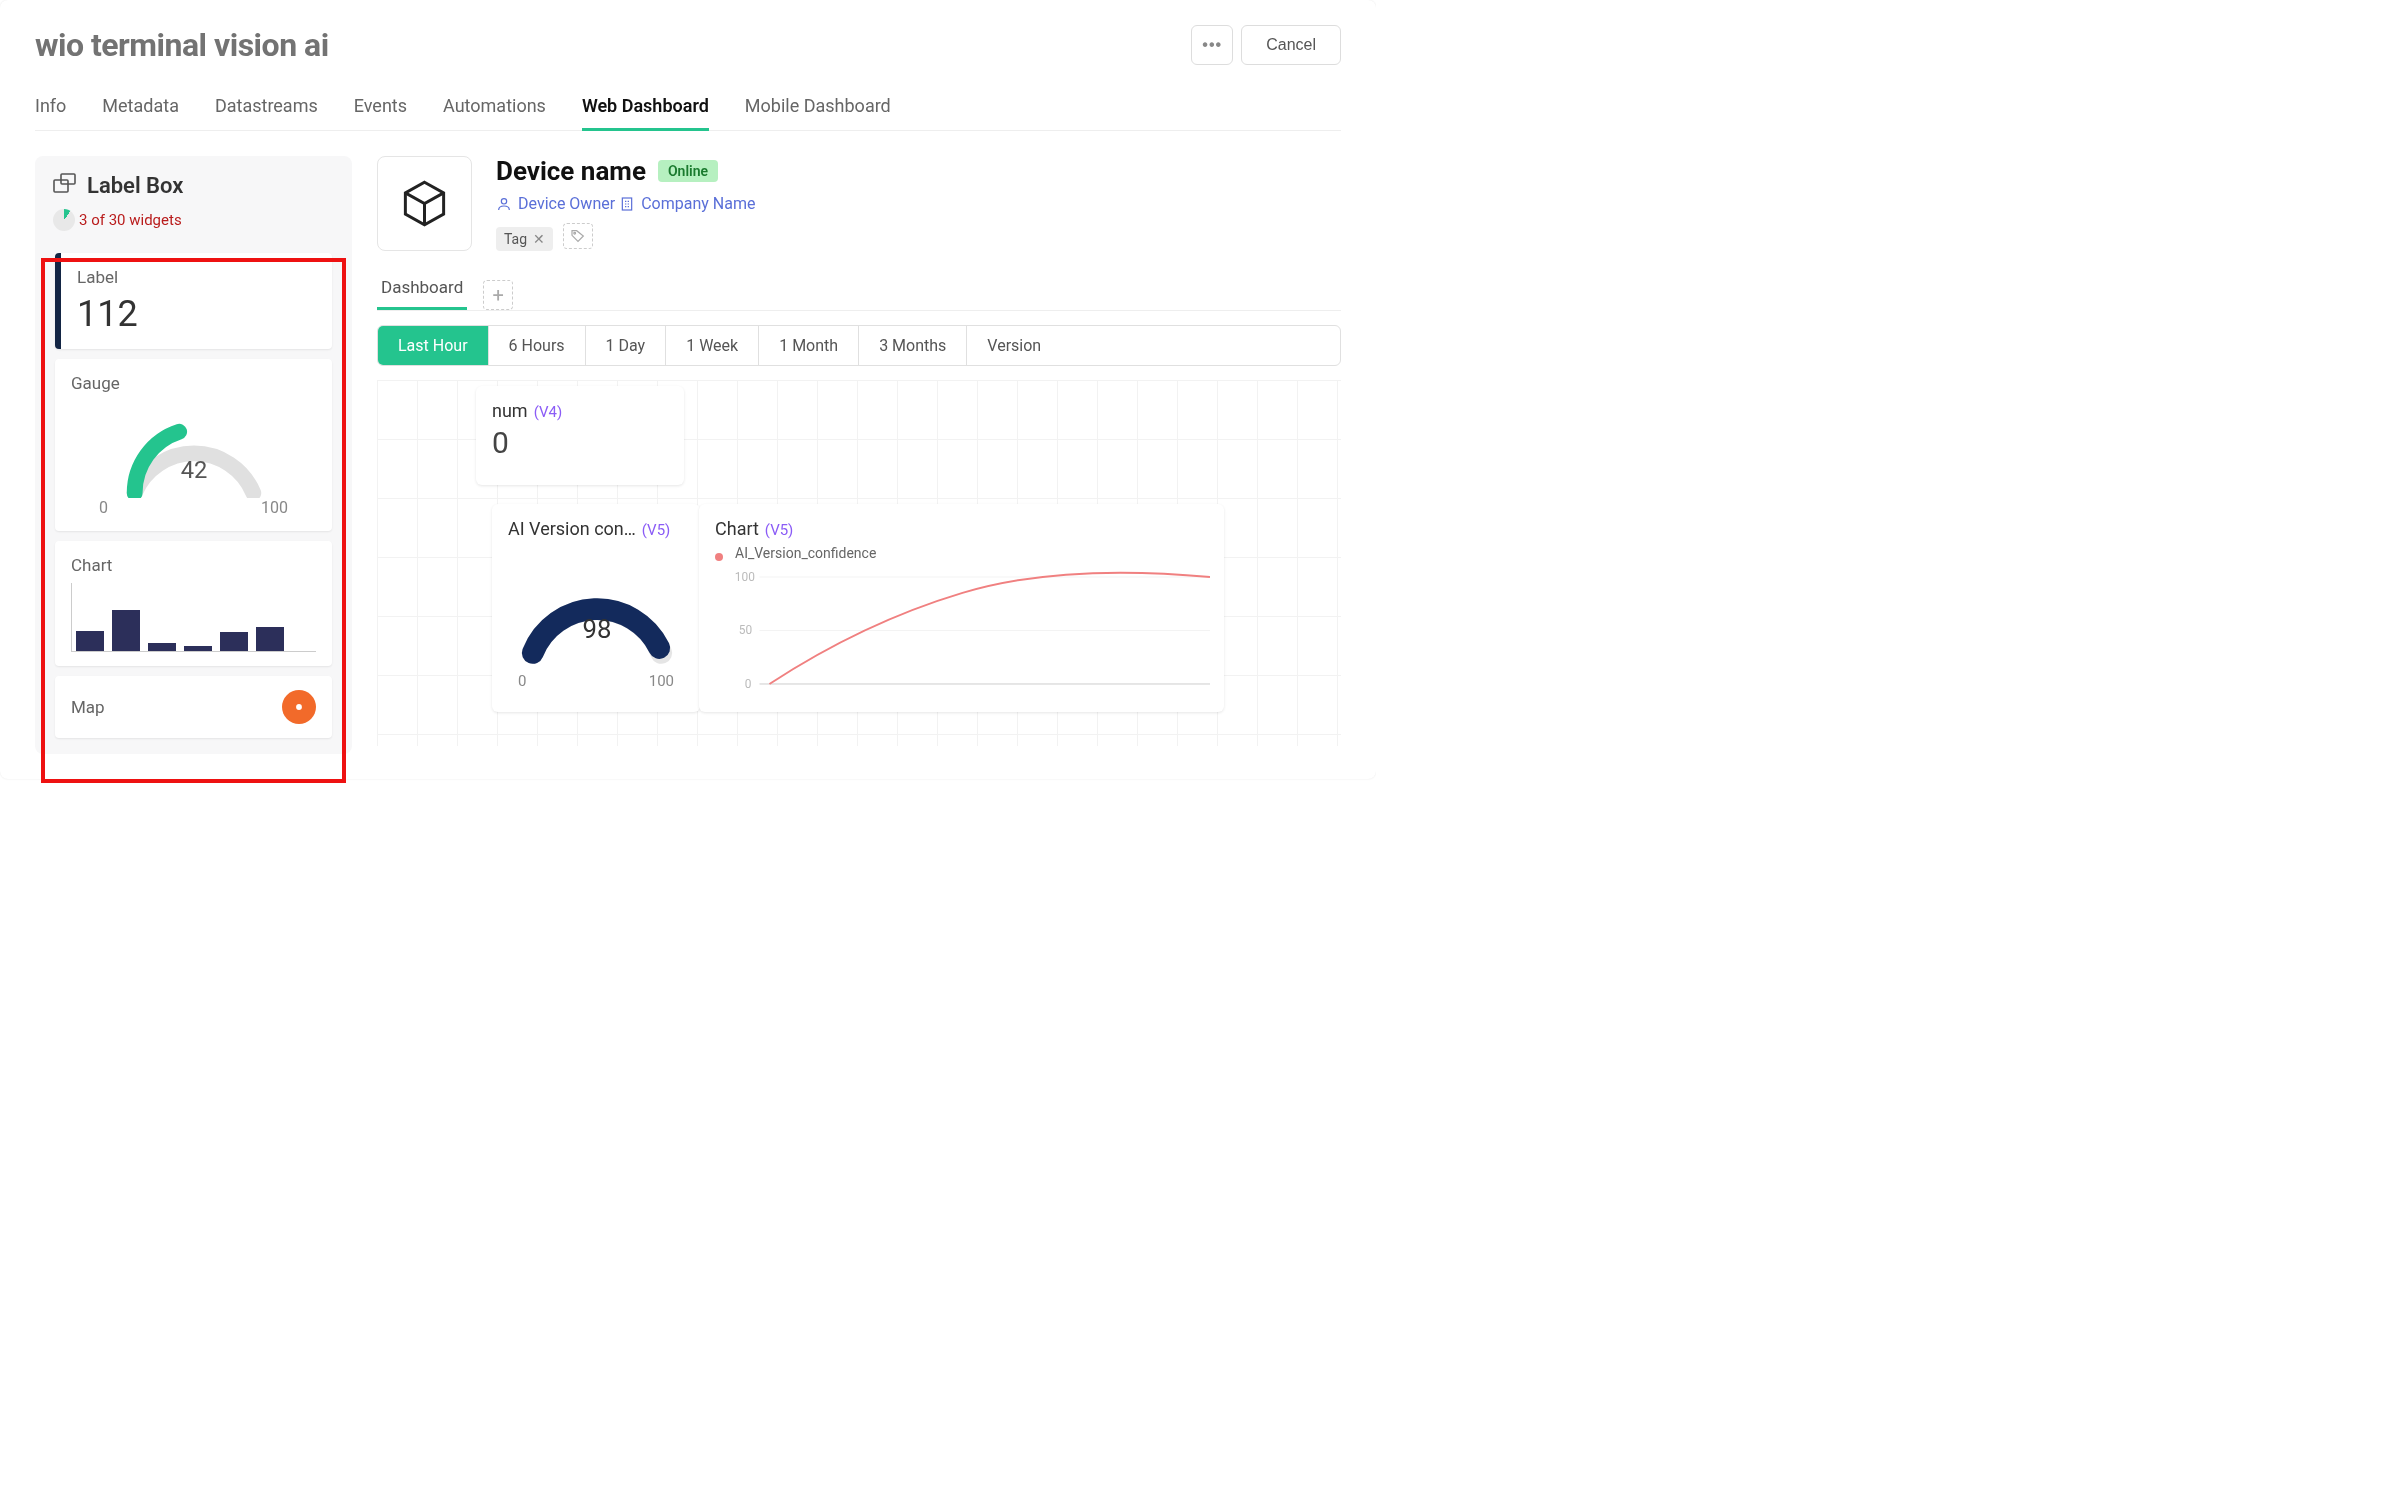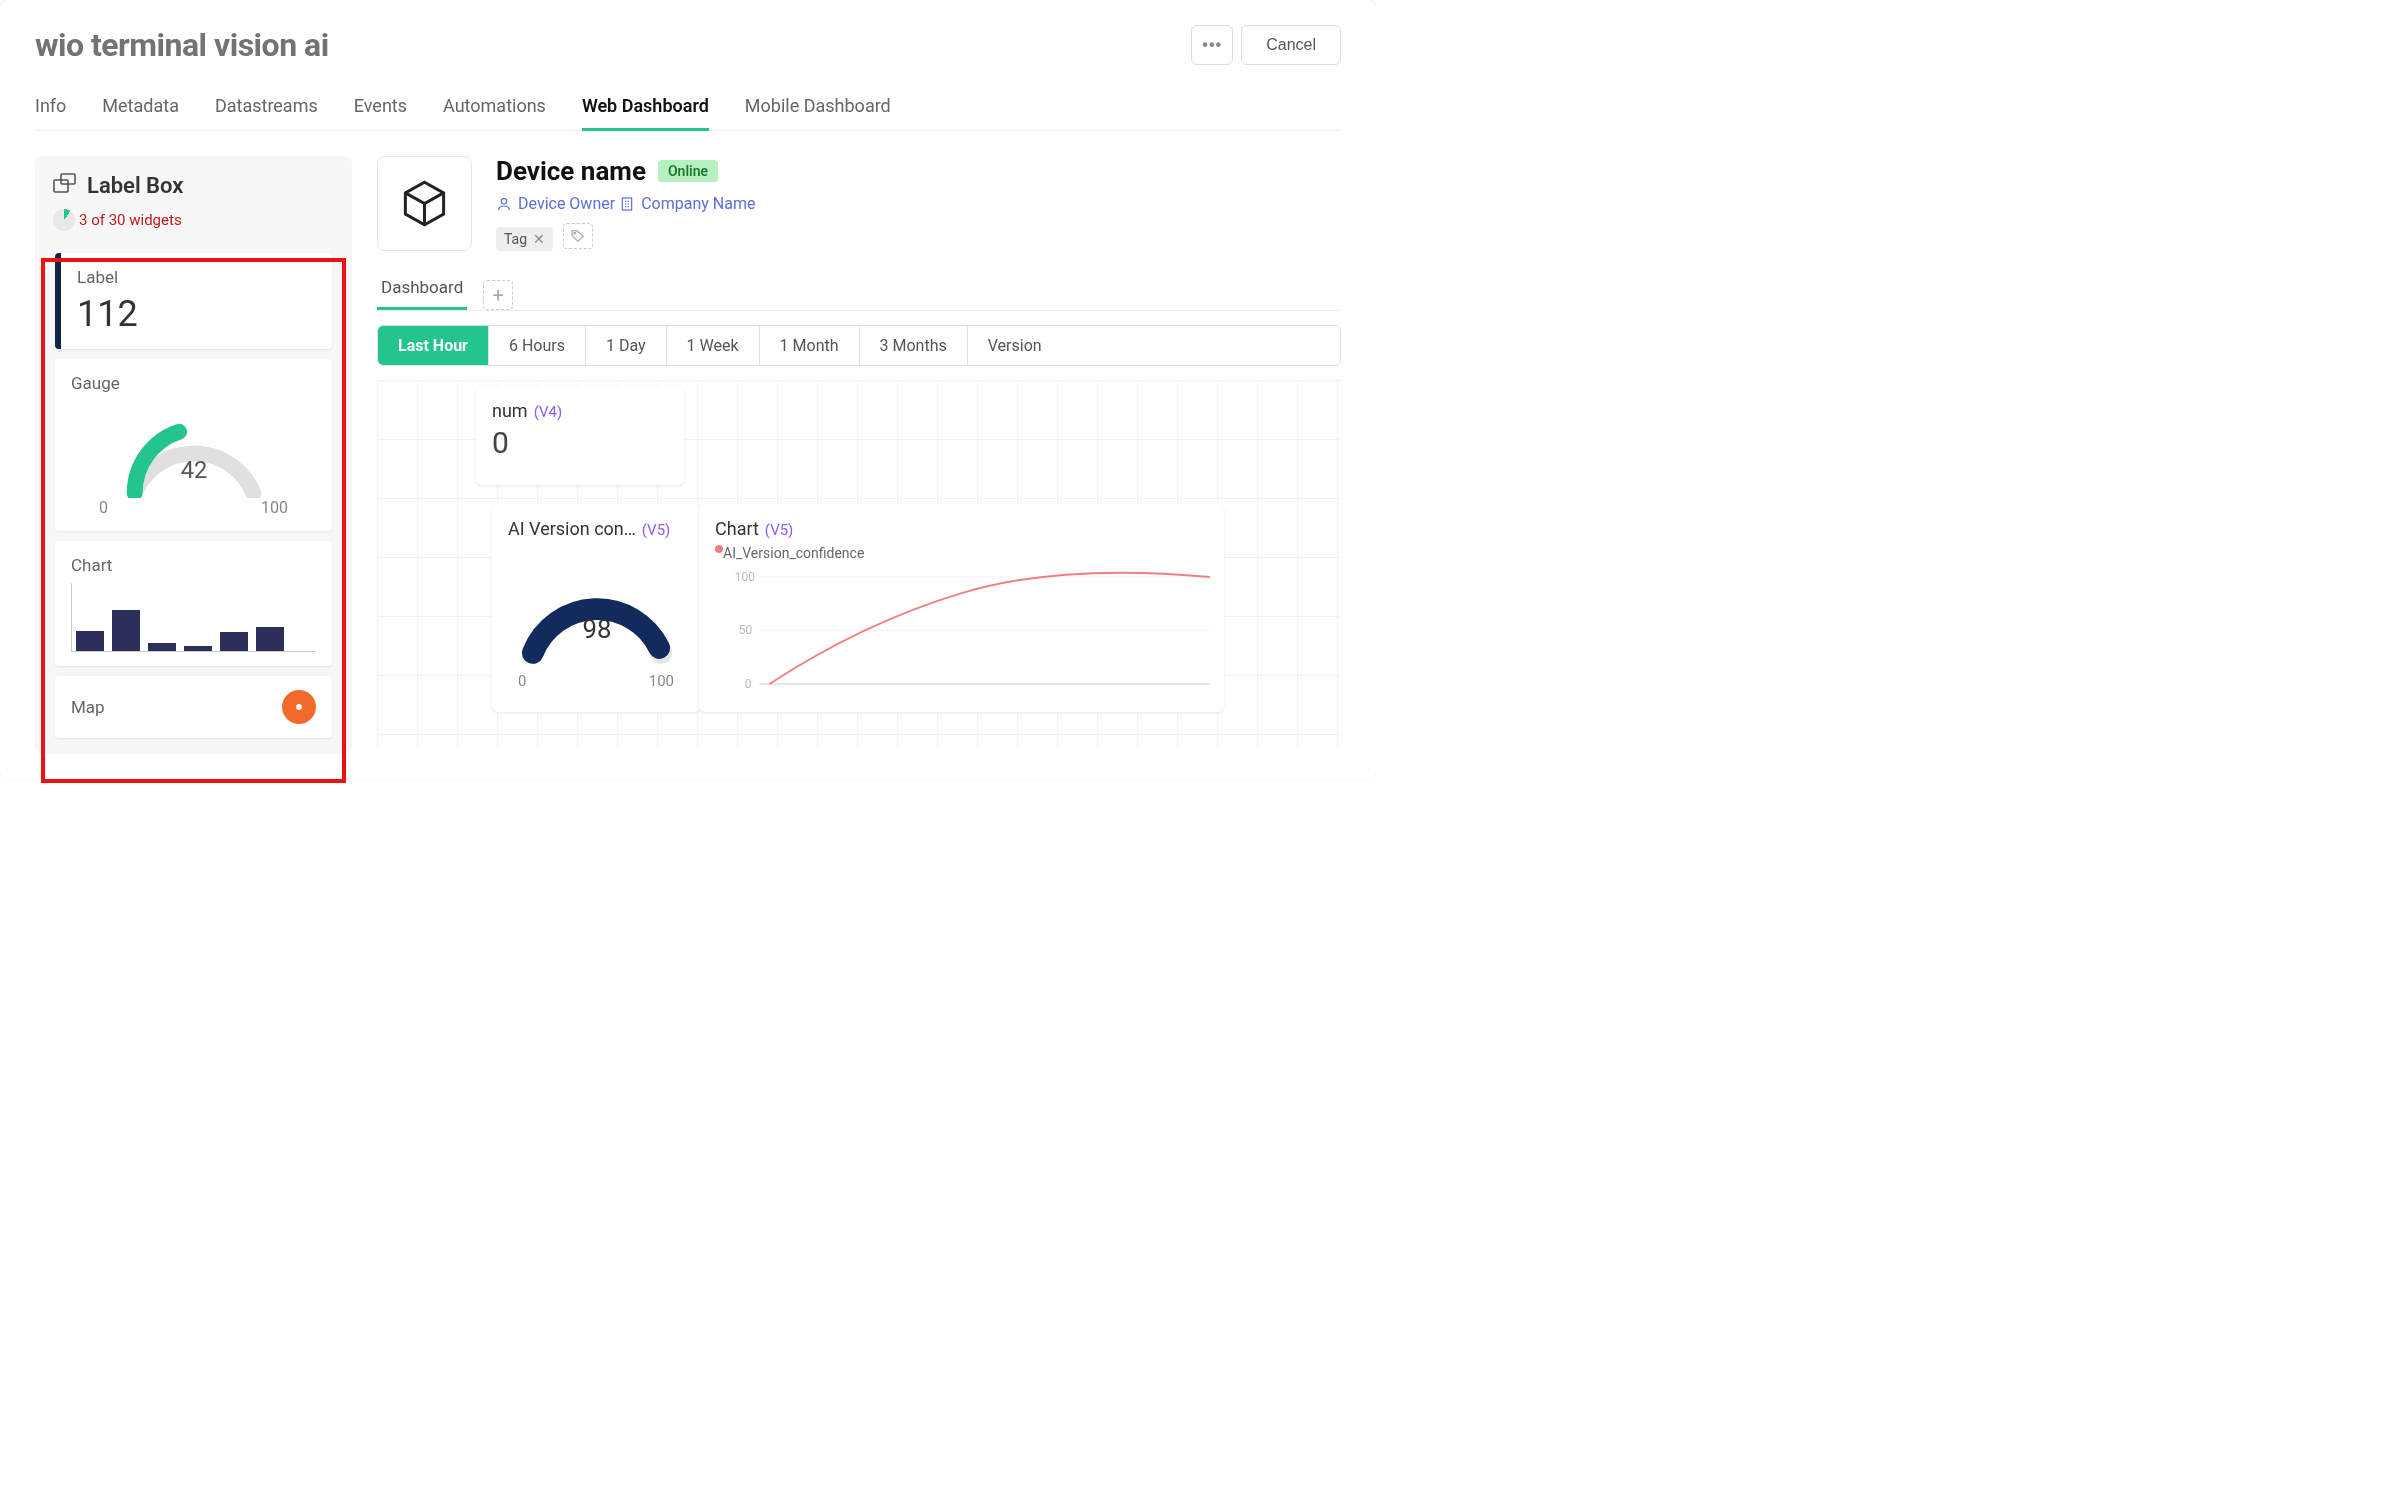--- a/index.html
+++ b/index.html
@@ -150,42 +150,42 @@
     .dev-line2 { display:flex; gap:4px; color:#5a6fd8; font-size:16px; margin-bottom:10px;}
     .dev-link { display:flex; align-items:center; gap:6px; cursor:pointer;}
     .tag-chip { display:inline-flex; align-items:center; gap:6px; background:#eee; border-radius:4px; padding:4px 8px; font-size:14px; color:#555;}
     .tag-add { display:inline-flex; align-items:center; justify-content:center; width:30px; height:26px; border:1px dashed #ccc; border-radius:4px; margin-left:6px; color:#999;}
     .dash-tabs { display:flex; align-items:flex-end; gap:0; border-bottom:1px solid #eee; margin-bottom:14px;}
     .dash-tab { padding:8px 4px 10px; font-size:17px; color:#555; border-bottom:3px solid #24c48e; margin-right:16px;}
     .add-dash { width:30px; height:30px; border:1px dashed #ccc; border-radius:4px; display:flex; align-items:center; justify-content:center; color:#aaa; font-size:20px; cursor:pointer;}
     .range-row { display:flex; border:1px solid #e0e0e0; border-radius:6px; overflow:hidden; margin-bottom:14px;}
     .range-btn { flex:0 0 auto; padding:10px 20px; font-size:16px; border-right:1px solid #e0e0e0; cursor:pointer; background:#fff; color:#555;}
     .range-btn:last-child{border-right:none;}
-    .range-btn.active { background:#24c48e; color:#fff; font-weight:700;}
+    .range-btn.active { background:#24c48e; color:#fff; font-weight:400;}
     .grid-bg {
       position: relative;
       background-image:
         linear-gradient(#f2f2f2 1px, transparent 1px),
         linear-gradient(90deg, #f2f2f2 1px, transparent 1px);
       background-size: 40px 59px;
       background-position: 0 0;
       min-height: 366px;
       padding: 0;
     }
     .dash-widget {
       position: absolute;
       background: #fff;
       border-radius: 6px;
       box-shadow: 0 1px 3px rgba(0,0,0,0.1);
       padding: 14px 16px;
     }
     .dw-title { font-size: 18px; color:#333; display:flex; align-items:baseline; gap:6px;}
     .dw-sub { color:#8b5cf6; font-size:15px;}
     .dw-big { font-size: 30px; color:#444; margin-top:4px;}
-    .chart-legend { display:flex; align-items:flex-start; gap:0; font-size:14px; color:#666; margin:6px 0 2px;}
+    .chart-legend { display:flex; align-items:flex-end; gap:12px; font-size:14px; color:#666; margin:6px 0 2px;}
     .dot { width:8px; height:8px; border-radius:50%; background:#f08080; display:inline-block;}
   </style>
 </head>
 <body>
 
 <div class="page">
   <div class="header-row">
     <div class="title">wio terminal vision ai</div>
     <div class="header-actions">
       <button class="more-btn">•••</button>

